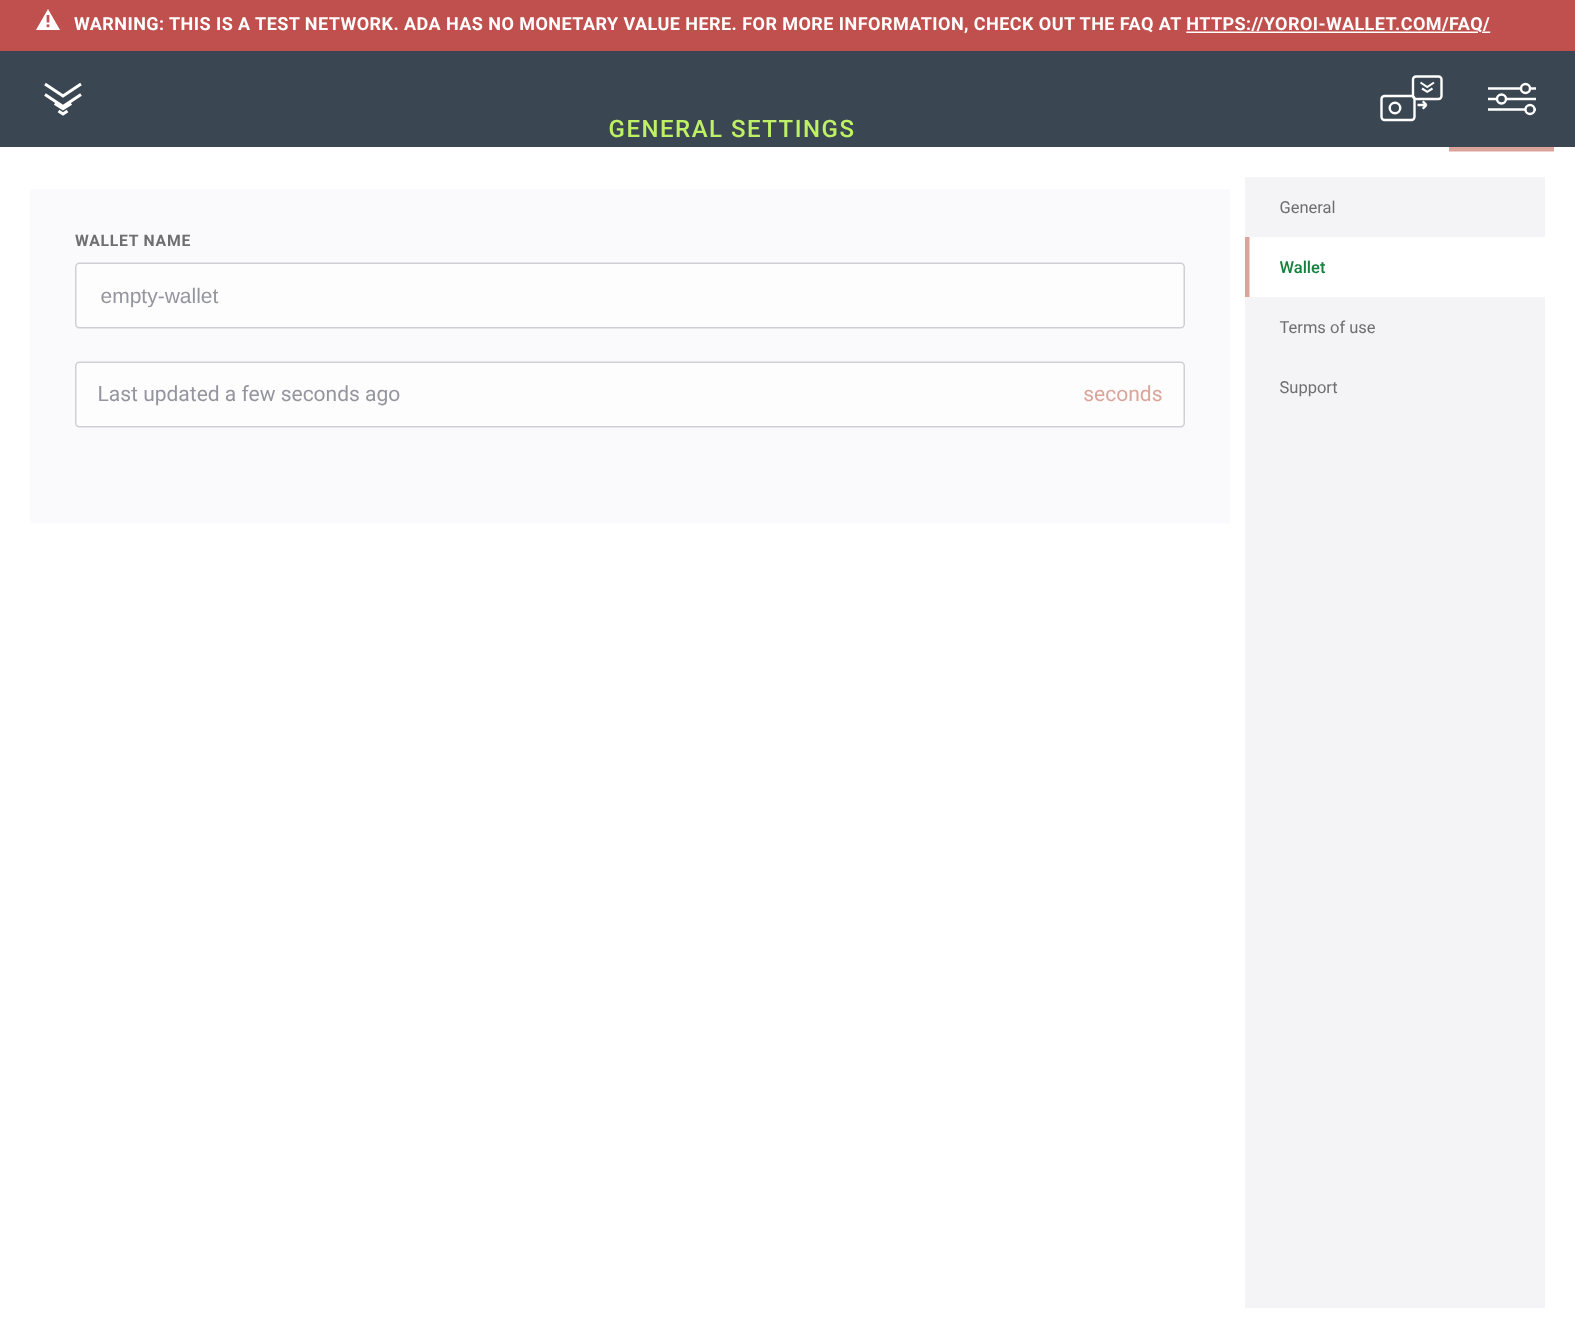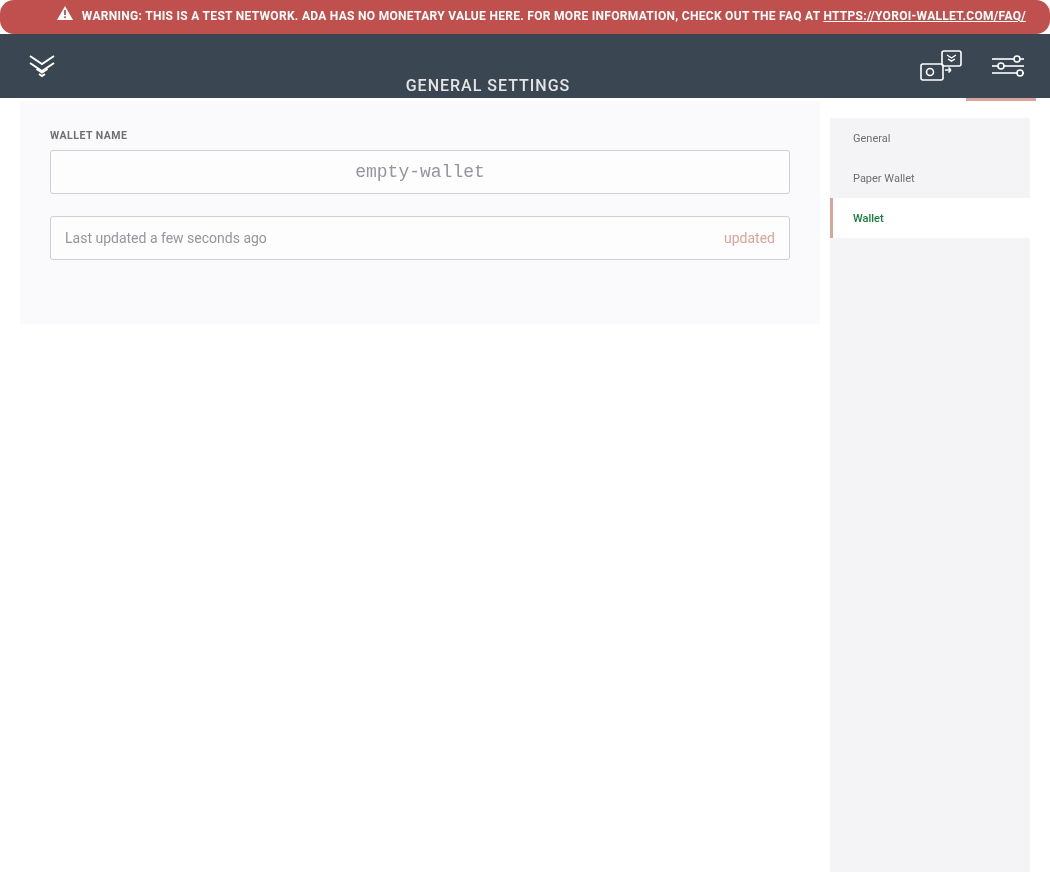--- a/index.html
+++ b/index.html
@@ -28,24 +28,23 @@
     overflow:hidden;
   }
 
   
   .warn-banner{
     background:var(--warn-bg);
     color:#FFFFFF;
     font-size:12px;
     font-weight:700;
     letter-spacing:0.3px;
-    text-align:right;
+    text-align:left;
     padding:7px 24px 8px 24px;
     line-height:1.45;
-    border-radius:14px;
   }
   .warn-banner .warn-icon{
     display:inline-block;
     margin-right:6px;
     vertical-align:middle;
     position:relative;
     top:-1px;
   }
   .warn-banner a.warn-link{
     color:#FFFFFF;
@@ -60,21 +59,21 @@
     display:flex;
     align-items:center;
     justify-content:space-between;
     padding:0 26px 0 26px;
     position:relative;
   }
   .header-left,.header-right{display:flex;align-items:center;gap:28px;}
   .header-title{
     flex:1;
     text-align:center;
-    color:#e5e5e5;
+    color:#bef264;
     font-size:16px;
     letter-spacing:1px;
     font-weight:500;
     margin-top:38px;
   }
   .header-icon svg{display:block;}
   .header-underline{
     position:absolute;
     right:14px;
     bottom:-3px;
@@ -83,21 +82,21 @@
     background:var(--accent);
   }
 
   
   .main{
     display:flex;
     height:calc(888px - 50px - 64px);
   }
   .content{
     flex:1;
-    padding:3px 0 0 20px;
+    padding:28px 0 0 20px;
   }
   .sidebar{
     width:200px;
     background:var(--panel-bg2);
     margin:20px 20px 0 10px;
     padding:0;
   }
 
   
   .panel{
@@ -121,24 +120,23 @@
     display:flex;
     align-items:center;
     padding:0 14px;
     justify-content:space-between;
   }
   .wallet-name-input{
     border:none;
     outline:none;
     background:transparent;
     width:100%;
-    font-size:18px;
+    font-size:14px;
     color:var(--text-soft);
-    font-family:Liberation Mono, monospace;
-    text-align:center;
+    font-family:Liberation Sans, sans-serif;
   }
   .pw-status{
     font-size:14px;
     color:var(--text-soft);
   }
   .pw-change{
     font-size:14px;
     color:var(--accent);
     cursor:pointer;
   }
@@ -220,31 +218,34 @@
       <div class="field">
         <div class="field-label">WALLET NAME</div>
         <div class="field-box">
           <input class="wallet-name-input" type="text" value="empty-wallet" style="">
         </div>
       </div>
 
       <div class="field">
         <div class="field-box">
           <span class="pw-status">Last updated a few seconds ago</span>
-          <span class="pw-change">updated</span>
+          <span class="pw-change">seconds</span>
         </div>
       </div>
 
     </div>
   </div>
 
   <div class="sidebar">
     <div class="side-item">
       <span>General</span>
     </div>
-    <div class="side-item">
-      <span>Paper Wallet</span>
-    </div>
     <div class="side-item active">
       <span>Wallet</span>
     </div>
+    <div class="side-item">
+      <span>Terms of use</span>
+    </div>
+    <div class="side-item">
+      <span>Support</span>
+    </div>
   </div>
 </div>
 
 </body></html>

